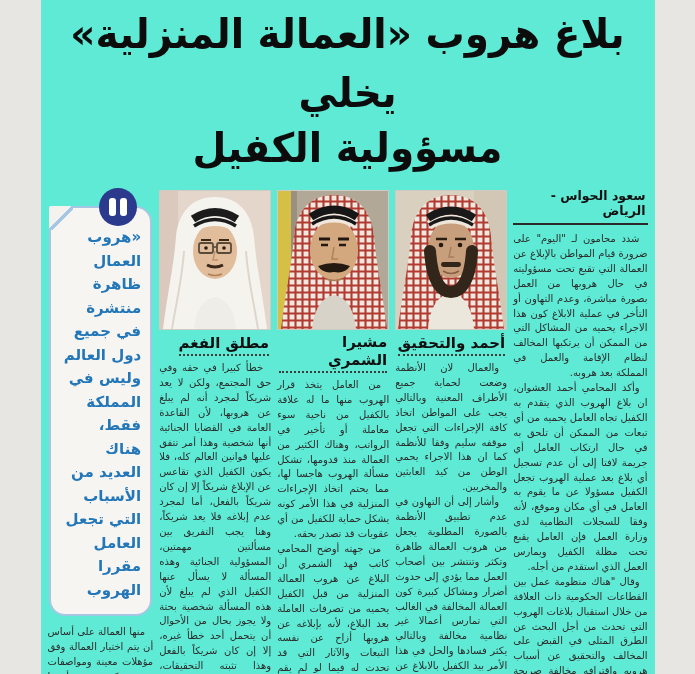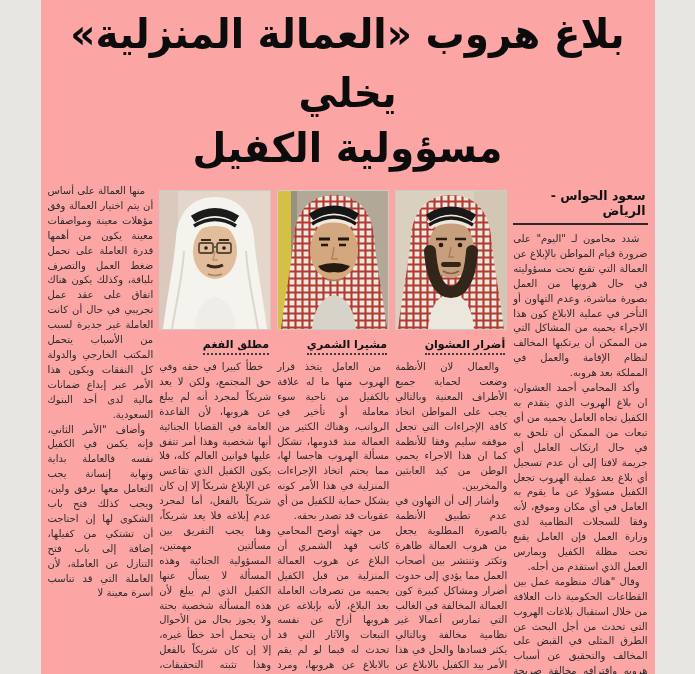--- a/index.html
+++ b/index.html
@@ -1,20 +1,20 @@
 <!DOCTYPE html>
 <html lang="ar" dir="rtl"><head>
 <meta charset="utf-8">
 <style>
   html,body{margin:0;padding:0;background:#e8e6e2;}
   .page{
     position:relative;
     width:614px;height:674px;
     margin:0 auto;
-    background:#fca5a5;
+    background:#5eead4;
     overflow:hidden;
     font-family:"DejaVu Sans",sans-serif;
     direction:rtl;
     color:#262626;
   }
   
   .headline{
     margin:0;
     padding:8px 10px 4px;
     text-align:center;
@@ -62,21 +62,21 @@
     margin:0 auto;
     border:1px solid #cfcac2;
     background:#ddd;
     overflow:hidden;
   }
   .photo svg{display:block;}
   .caption-wrap{text-align:right;margin:3px 2px 5px;}
   .caption{
     display:inline-block;
     font-weight:bold;
-    font-size:11px;
+    font-size:15px;
     color:#101010;
     padding-bottom:2px;
     border-bottom:2px dotted #3c3c3c;
   }
   
   .quote-box{
     position:relative;
     margin:22px 1px 9px;
     border:2px solid #a6c7e4;
     border-radius:16px;
@@ -148,21 +148,21 @@
           <path d="M40 48 h11 M59 48 h11" stroke="#2a1d12" stroke-width="2.6"></path>
           <circle cx="45" cy="54" r="2.3" fill="#241810"></circle>
           <circle cx="64" cy="54" r="2.3" fill="#241810"></circle>
           <path d="M55 56 L53 66 h5" stroke="#a87d5c" stroke-width="1.5" fill="none"></path>
           <path d="M34 60 C36 92 46 101 55 101 C64 101 74 92 76 60" stroke="#32261a" stroke-width="12" fill="none" stroke-linecap="round"></path>
           <rect x="45" y="71" width="20" height="5" rx="2.4" fill="#32261a"></rect>
           <path d="M47 80 Q55 85 63 80" stroke="#8a5f45" stroke-width="1.6" fill="none"></path>
         </svg>
       </div>
       <div class="caption-wrap">
-        <span class="caption">أضرار العشوان</span>
+        <span class="caption">أحمد والتحقيق</span>
       </div>
       <p class="body-text">والعمال لان الأنظمة وضعت لحماية جميع الأطراف المعنية وبالتالي يجب على المواطن اتخاذ كافة الإجراءات التي تجعل موقفه سليم وفقا للأنظمة كما ان هذا الاجراء يحمي الوطن من كيد العابثين والمخربين.</p>
       <p class="body-text">وأشار إلى أن التهاون في عدم تطبيق الأنظمة بالصورة المطلوبة يجعل من هروب العمالة ظاهرة وتكثر وتنتشر بين أصحاب العمل مما يؤدي إلى حدوث أضرار ومشاكل كبيرة كون العمالة المخالفة في الغالب التي تمارس أعمالا غير نظامية مخالفة وبالتالي يكثر فسادها والحل في هذا الأمر بيد الكفيل بالابلاغ عن العامل الهارب للقبض عليه من قبل الجهات المختصة.</p>
       <p class="body-text">من جهته بين المحامي مطلق الفغم أن مرتكبي الجرائم من قبل العمالة المخالفة "الهاربة" تختص بمرتكبها شخصيا ولا يترتب على صاحب العمل أي إجراء مشيرا إلى أن هناك العديد من الطرق التي يخلي بها صاحب العامل مسؤوليته عن طريق الابلاغ مباشرة عن هروب مكفوله</p>
     </div>
 
     <div class="col col-photo">
       <div class="photo">
         <svg viewBox="0 0 110 138" width="110" height="138">
           <rect width="110" height="138" fill="#b2a898"></rect>
@@ -212,18 +212,26 @@
           <path d="M48 83 Q55 86 62 83" stroke="#b08258" stroke-width="1.5" fill="none"></path>
         </svg>
       </div>
       <div class="caption-wrap">
         <span class="caption">مطلق الفغم</span>
       </div>
       <p class="body-text">خطأ كبيرا في حقه وفي حق المجتمع، ولكن لا يعد شريكاً لمجرد أنه لم يبلغ عن هروبها، لأن القاعدة العامة في القضايا الجنائية أنها شخصية وهذا أمر تتفق عليها قوانين العالم كله، فلا يكون الكفيل الذي تقاعس عن الإبلاغ شريكاً إلا إن كان شريكاً بالفعل، أما لمجرد عدم إبلاغه فلا يعد شريكاً، وهنا يجب التفريق بين مسألتين مهمتين، المسؤولية الجنائية وهذه المسألة لا يسأل عنها الكفيل الذي لم يبلغ لأن هذه المسألة شخصية بحتة ولا يجوز بحال من الأحوال أن يتحمل أحد خطأ غيره، إلا إن كان شريكاً بالفعل وهذا تثبته التحقيقات، والمسؤولية المدنية وهذه المسألة تقع على عاتق الكفيل الذي لم يبلغ، فلو افترضنا أن العاملة هربت من المنزل وقامت بسرقة أشياء، فإن المسؤولية الجنائية تقع عليها من ناحية الحكم، أما المسؤولية المدنية المتمثلة بدفع قيمة المسروقات فيتحملها الكفيل الذي لم يبلغ لأنه بمثابة ولي أمرها ومسؤول</p>
     </div>
 
     <div class="col col-left">
+      <div class="quote-box">
+        <span class="corner-cut"></span>
+        <div class="quote-icon">
+          <span class="bar"></span>
+          <span class="bar"></span>
+        </div>
+        <div class="quote-text">«هروب العمال ظاهرة منتشرة في جميع دول العالم وليس في المملكة فقط، هناك العديد من الأسباب التي تجعل العامل مقررا الهروب</div>
+      </div>
       <p class="body-text">منها العمالة على أساس أن يتم اختيار العمالة وفق مؤهلات معينة ومواصفات معينة يكون من أهمها قدرة العاملة على تحمل ضغط العمل والتصرف بلباقة، وكذلك يكون هناك اتفاق على عقد عمل تجريبي في حال أن كانت العاملة غير جديرة لسبب من الأسباب يتحمل المكتب الخارجي والدولة كل النفقات ويكون هذا الأمر عبر إيداع ضمانات مالية لدى أحد البنوك السعودية.</p>
       <p class="body-text">وأضاف "الأمر الثاني، فإنه يكمن في الكفيل نفسه فالعاملة بداية ونهاية إنسانة يجب التعامل معها برفق ولين، ويجب كذلك فتح باب الشكوى لها إن احتاجت أن تشتكي من كفيلها، إضافة إلى باب فتح التنازل عن العاملة، لأن العاملة التي قد تناسب أسرة معينة لا</p>
     </div>
 
   </div>
 </div>
 
 </body></html>

